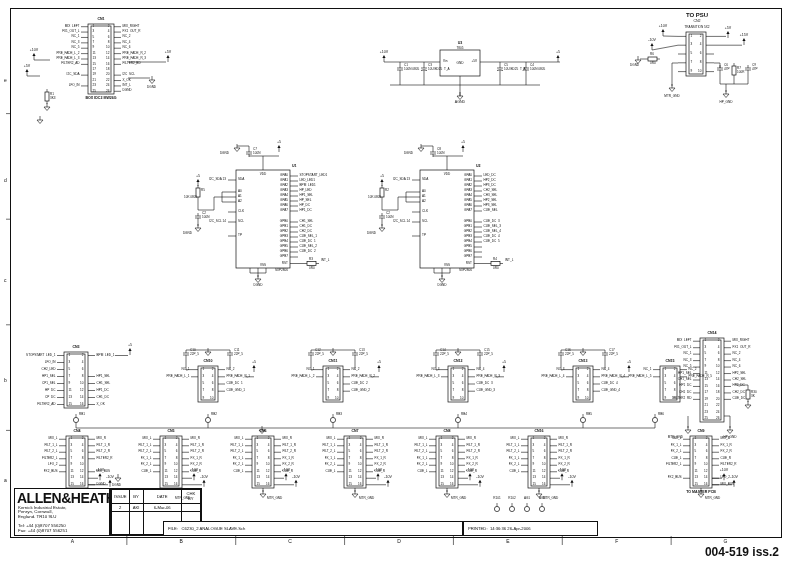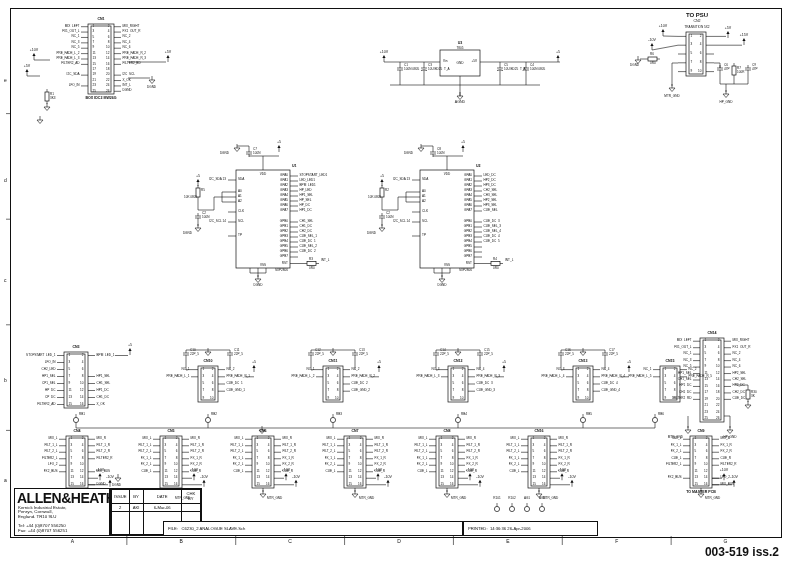--- a/index.html
+++ b/index.html
@@ -651,21 +651,21 @@
       <path d="M562.2857142857143 536 L562.2857142857143 545" stroke="#111" stroke-width="0.6" fill="none"></path>
       <path d="M671.1428571428571 536 L671.1428571428571 545" stroke="#111" stroke-width="0.6" fill="none"></path>
       <path d="M6 113.6 L10 113.6" stroke="#111" stroke-width="0.6" fill="none"></path>
       <path d="M6 219.2 L10 219.2" stroke="#111" stroke-width="0.6" fill="none"></path>
       <path d="M6 324.79999999999995 L10 324.79999999999995" stroke="#111" stroke-width="0.6" fill="none"></path>
       <path d="M6 430.4 L10 430.4" stroke="#111" stroke-width="0.6" fill="none"></path>
     </svg>
 
   <div class="frame" style="left:10px;top:8px;width:770px;height:528px;"></div>
 
-  <div class="corner" style="right:14px;top:545px;">003-519 iss.2</div>
+  <div class="corner" style="right:14px;top:545px;">004-519 iss.2</div>
 
   <div class="tb" style="left:14px;top:488px;width:96px;height:48px;">
     <div class="logo" style="position:absolute;left:2px;top:1px;">ALLEN&amp;HEATH</div>
     <div class="lbl" style="left:3px;top:17px;font-size:4.4px;">
       <span>Kernick Industrial Estate,</span><br>
       <span>Penryn, Cornwall,</span><br>
       <span>England. TR10 9LU</span>
     </div>
     <div class="lbl" style="left:3px;top:35px;font-size:4.4px;">Tel:  +44 (0)8707 556250</div>
     <div class="lbl" style="left:3px;top:40px;font-size:4.4px;">Fax:  +44 (0)8707 556251</div>

